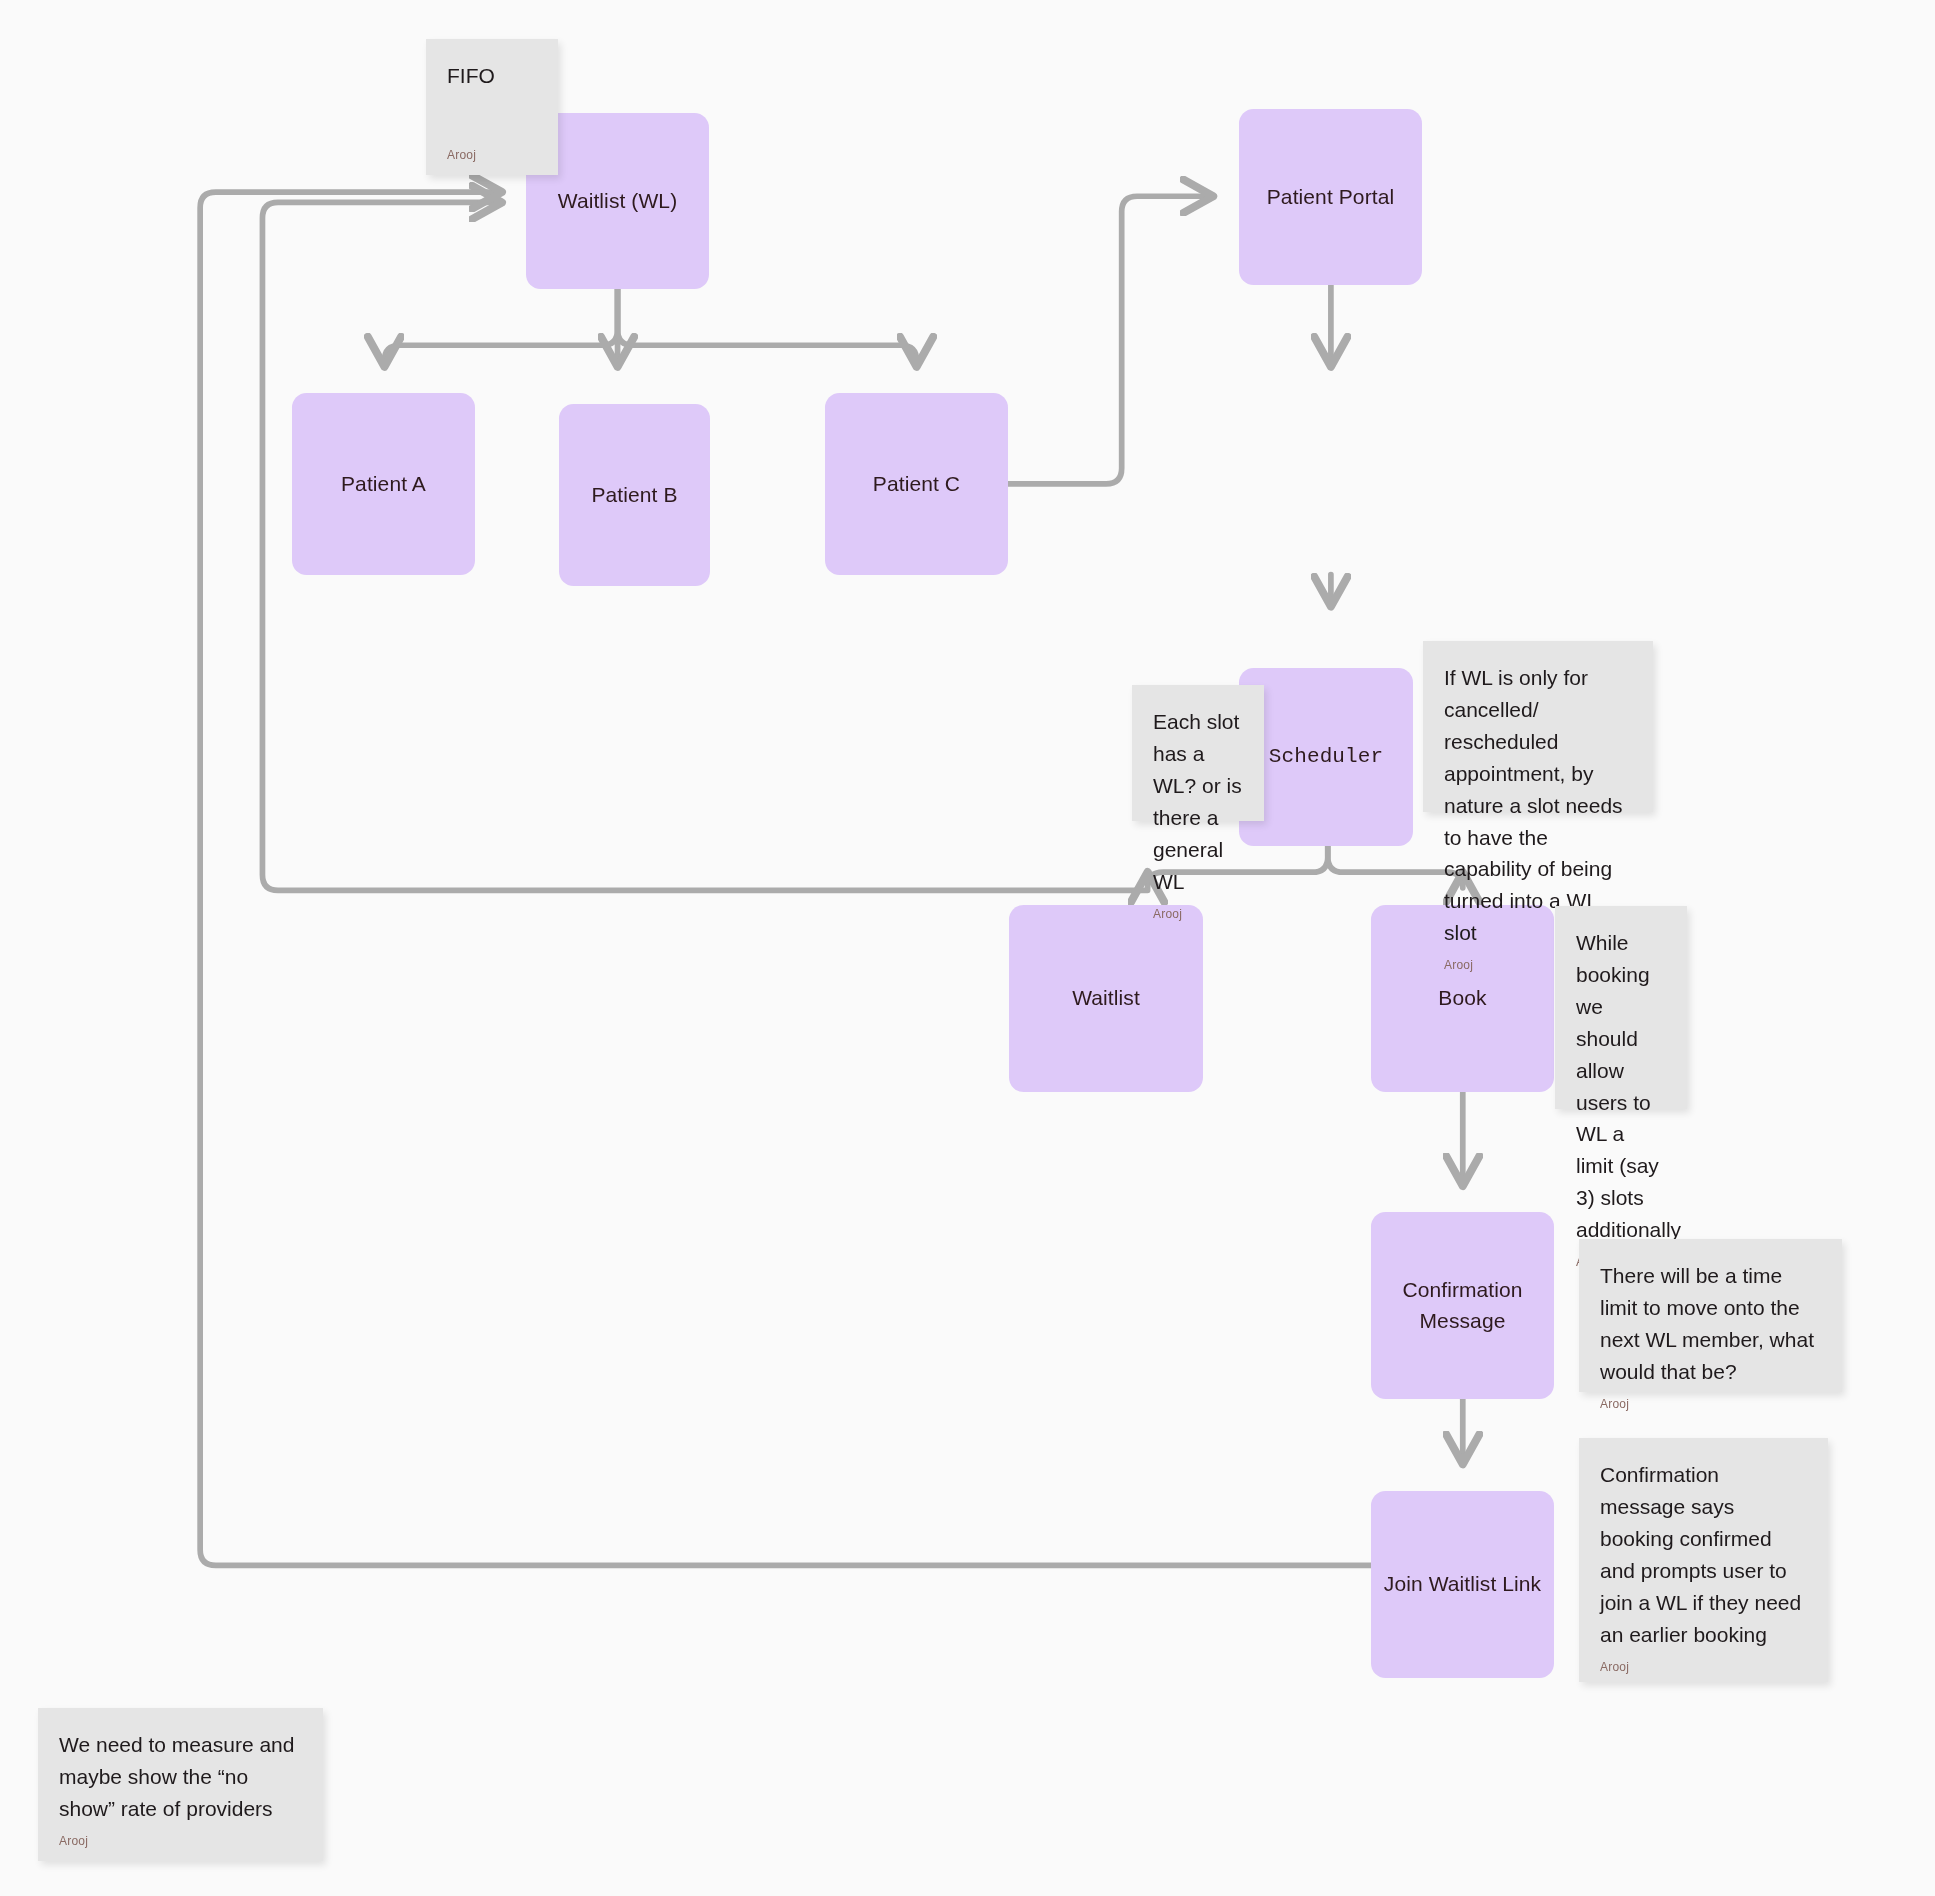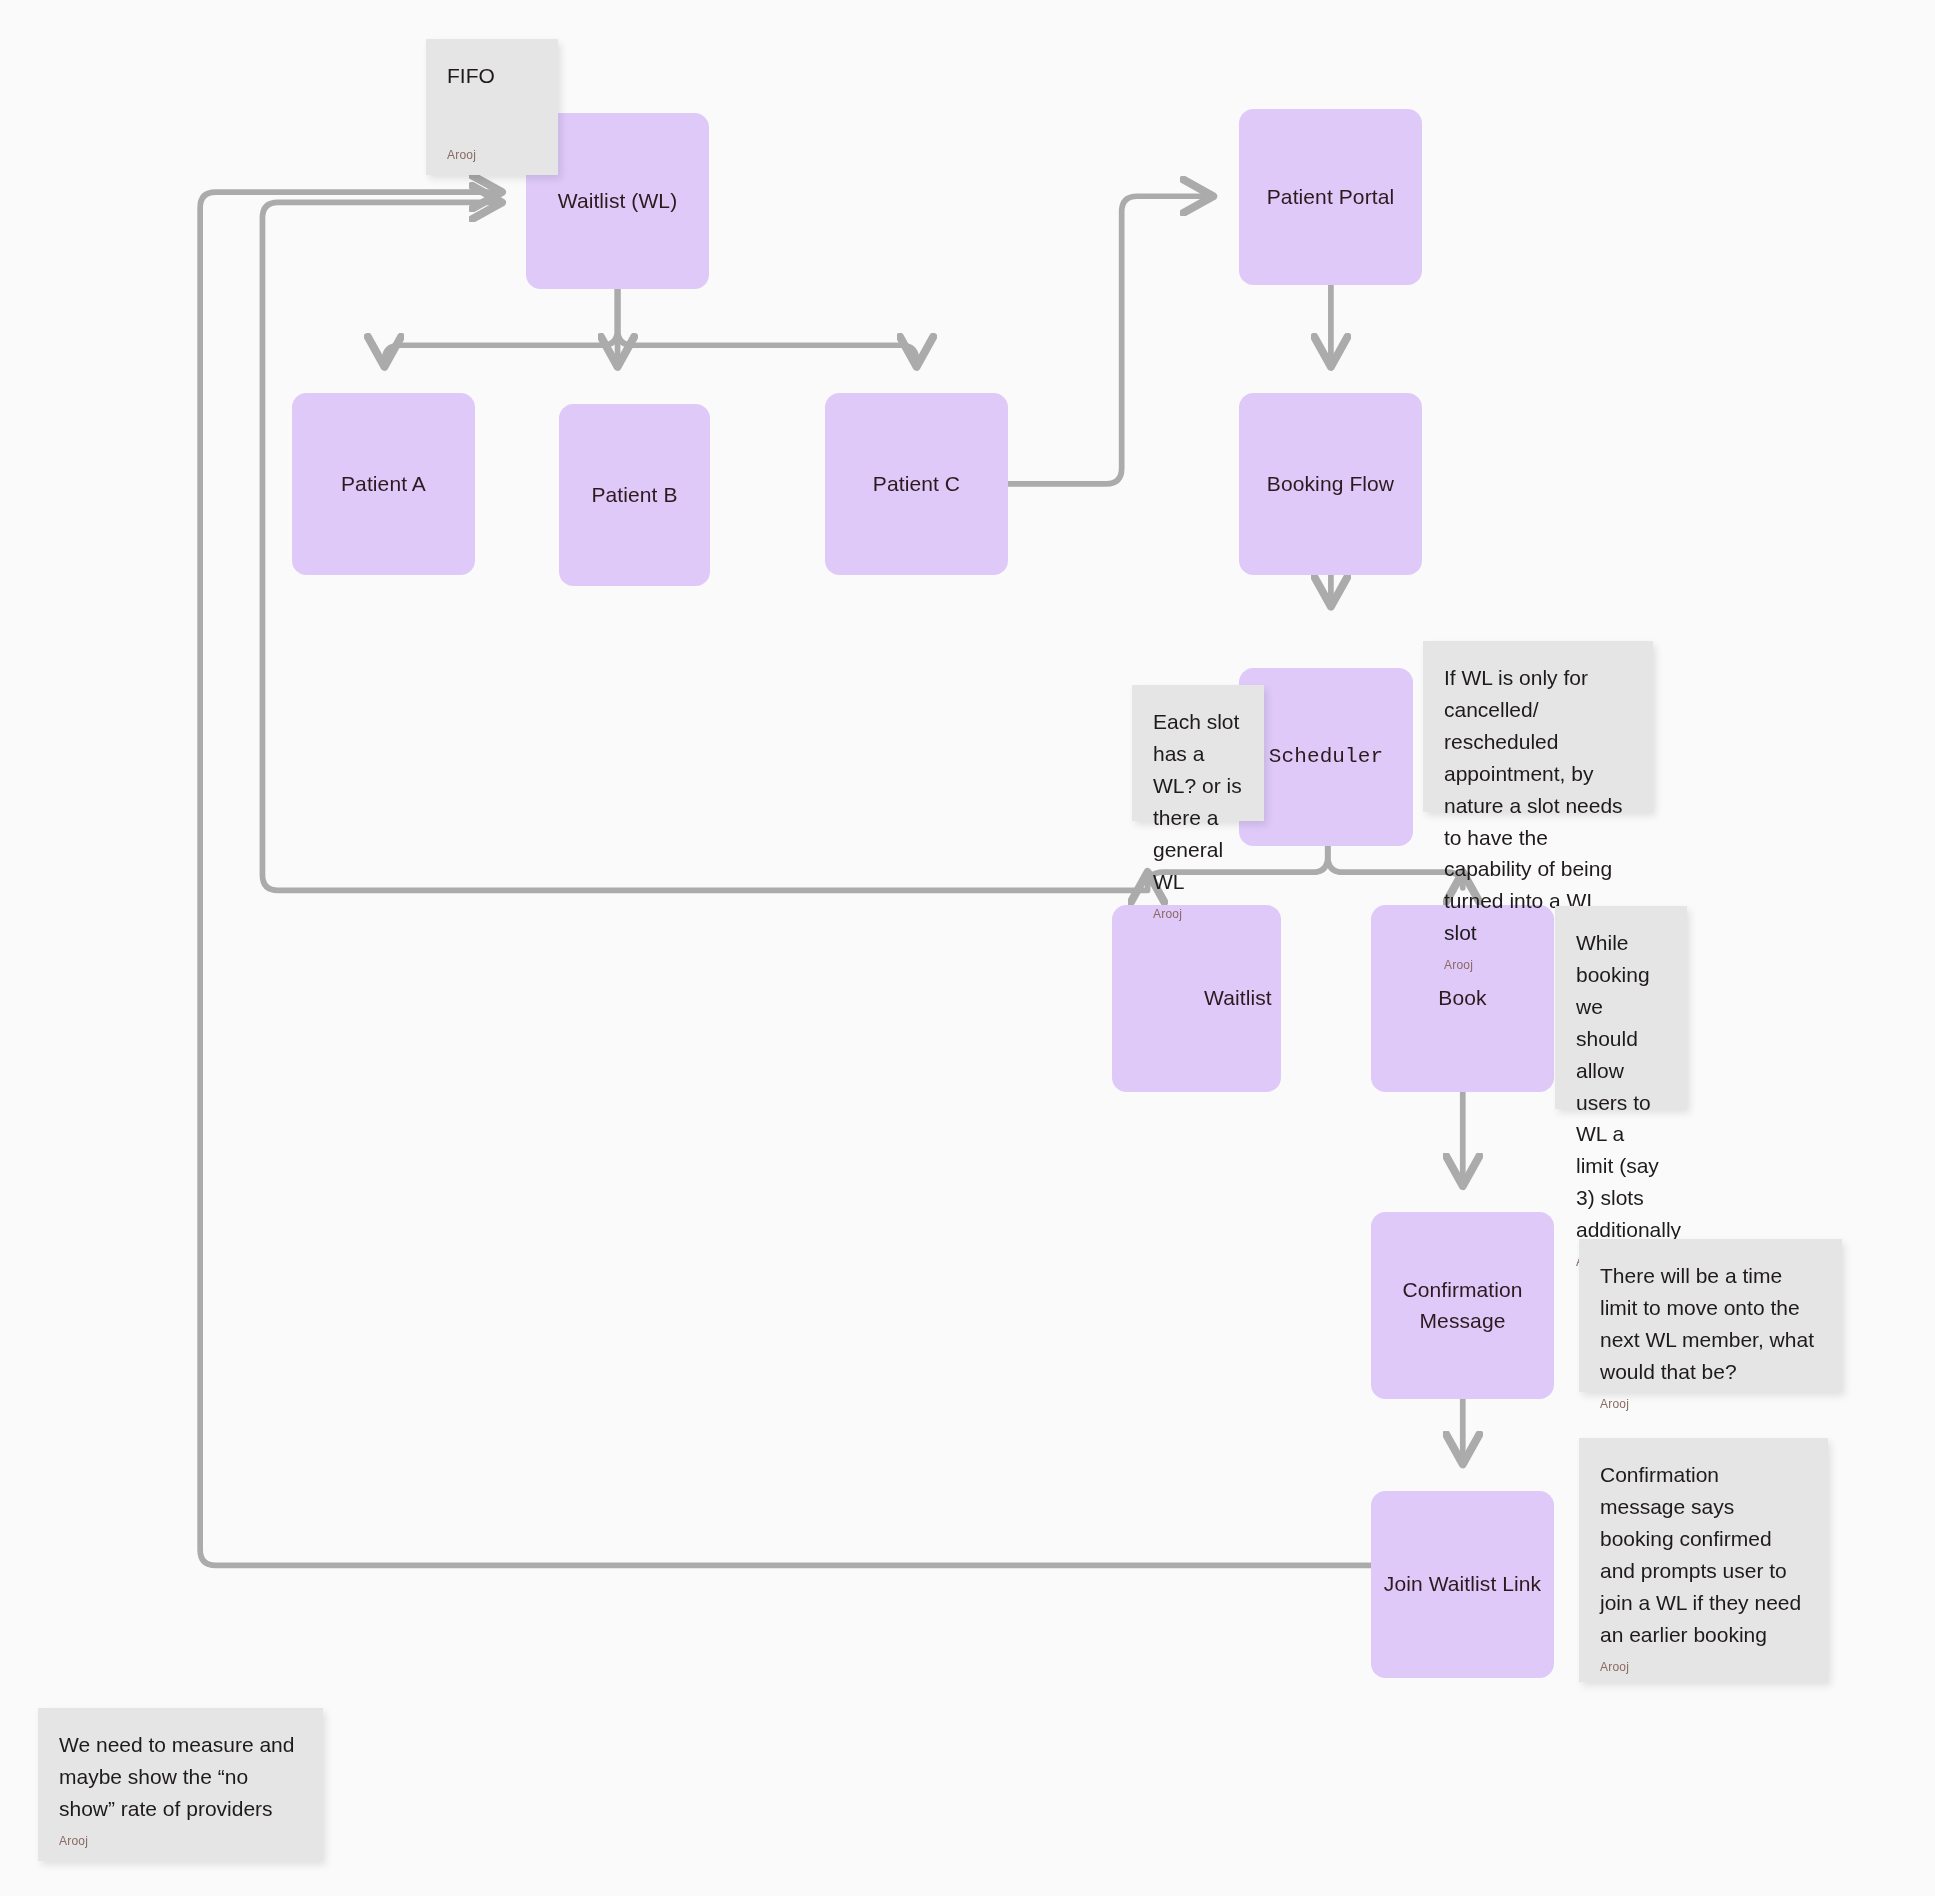--- a/index.html
+++ b/index.html
@@ -111,29 +111,26 @@
   </div>
 
   <div class="node" style="left:559px;top:404px;width:151px;height:182px;">
     <span>Patient B</span>
   </div>
 
   <div class="node" style="left:825px;top:393px;width:183px;height:182px;">
     <span>Patient C</span>
   </div>
 
-  <div class="node" style="left:1239px;top:393px;width:183px;height:182px;">
-    <span>Booking Flow</span>
-  </div>
 
   <div class="node" style="left:1239px;top:668px;width:174px;height:178px;z-index:3;font-family:Liberation Mono, monospace;">
     <span>Scheduler</span>
   </div>
 
-  <div class="node" style="left:1112px;top:905px;width:169px;height:187px;justify-content:flex-end;">
+  <div class="node" style="left:1009px;top:905px;width:194px;height:187px;">
     <span>Waitlist</span>
   </div>
 
   <div class="node" style="left:1371px;top:905px;width:183px;height:187px;">
     <span>Book</span>
   </div>
 
   <div class="node" style="left:1371px;top:1212px;width:183px;height:187px;">
     <span>Confirmation Message</span>
   </div>

